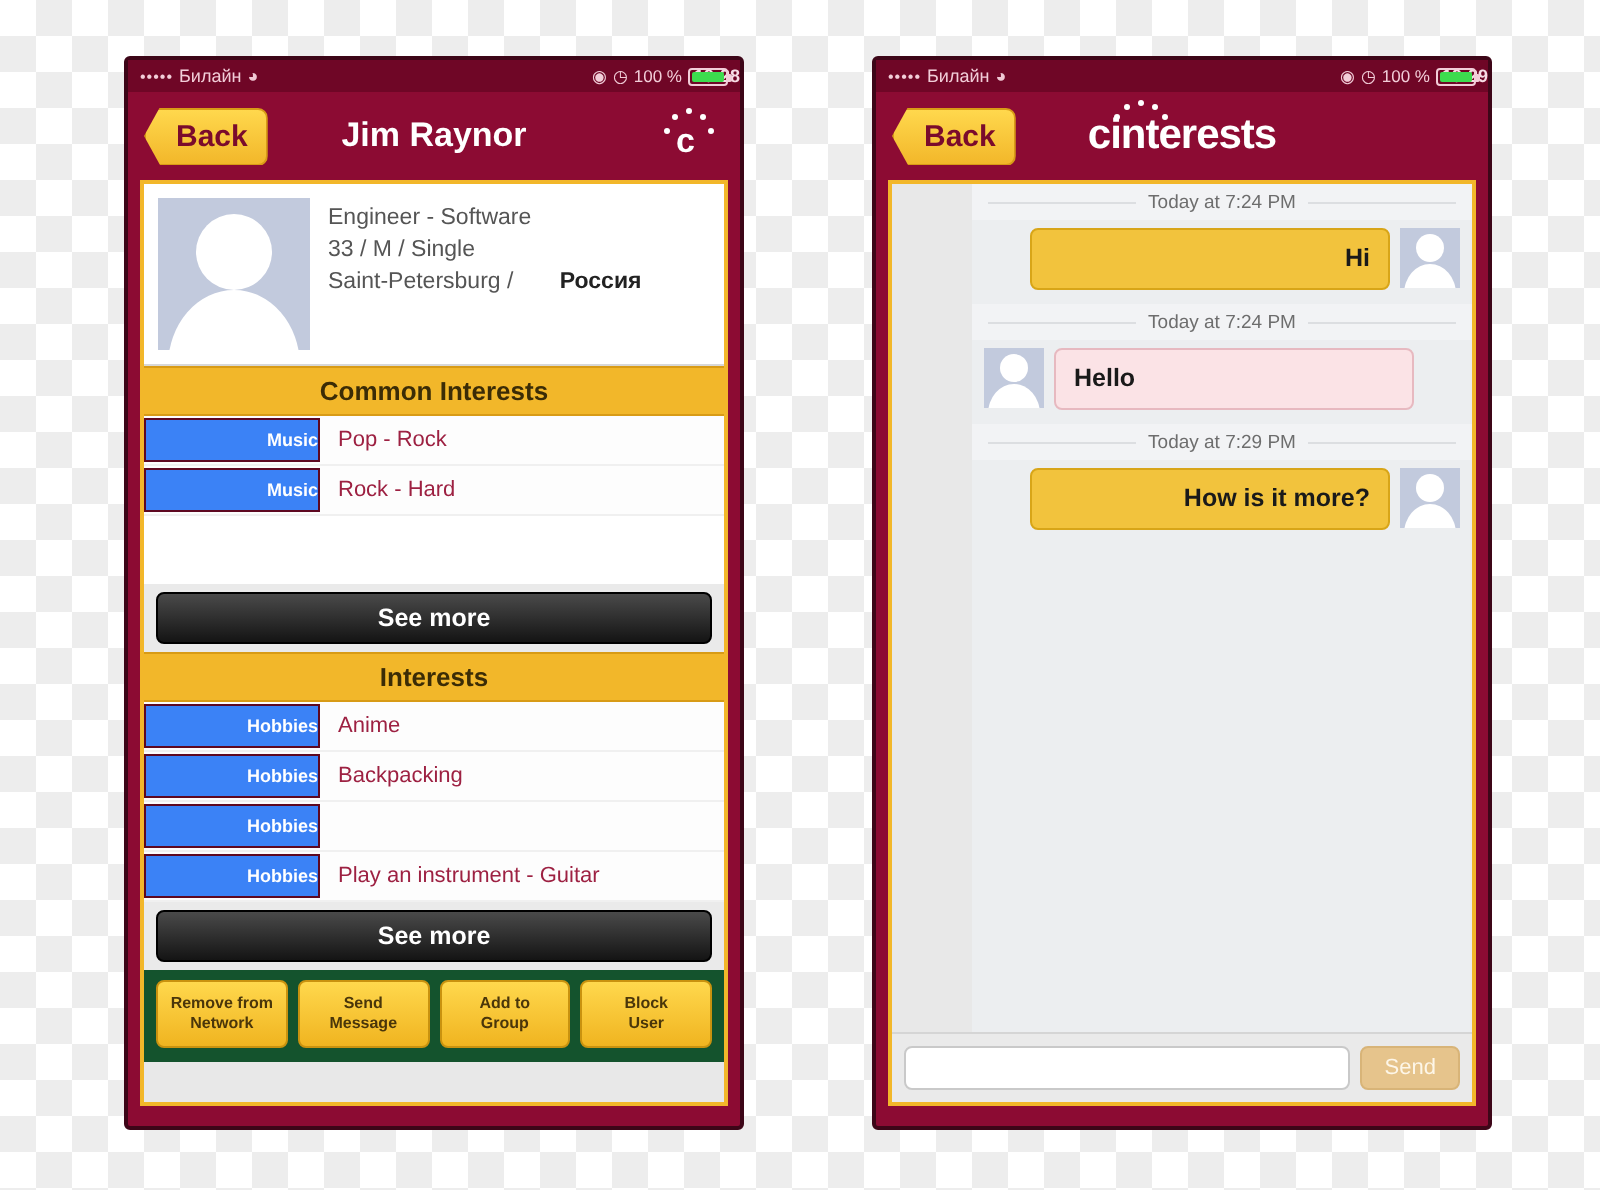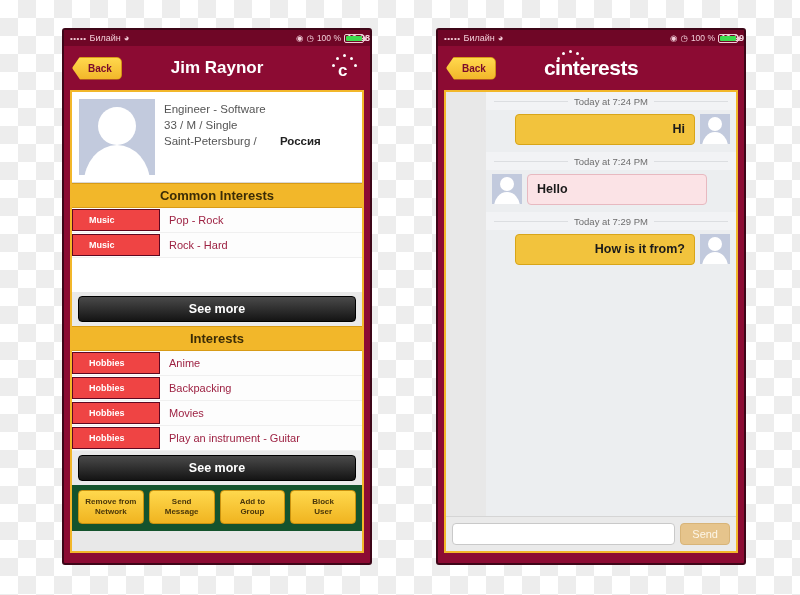--- a/index.html
+++ b/index.html
@@ -67,21 +67,21 @@
   }
   .battery i { display: block; height: 100%; width: 100%; background: #3ddc4e; border-radius: 1px; }
 
   .navbar {
     height: 44px; flex: 0 0 auto;
     display: flex; align-items: center; padding: 0 8px;
     position: relative; background: #8c0b33;
   }
   .back-btn {
     background: linear-gradient(#ffd84d, #f2b72a);
-    color: #7a0b2c; font-weight: bold; font-size: 10px;
+    color: #7a0b2c; font-weight: bold; font-size: 15px;
     padding: 5px 9px 5px 14px; position: relative;
     border: 1px solid #d89b16;
     border-radius: 3px 5px 5px 3px;
     clip-path: polygon(8px 0, 100% 0, 100% 100%, 8px 100%, 0 50%);
     padding-left: 15px; z-index: 2; cursor: pointer;
   }
   .nav-title {
     position: absolute; left: 0; right: 0; text-align: center;
     color: #fff; font-size: 17px; font-weight: bold; pointer-events: none;
   }
@@ -132,23 +132,23 @@
     font-weight: bold; color: #3b2c06; padding: 4px 0;
     border-top: 1px solid #d89b16; border-bottom: 1px solid #d89b16;
   }
 
   .tag-list { background: #fff; }
   .tag-row {
     display: flex; align-items: stretch; gap: 0;
     border-bottom: 1px solid #f0f0f0; background: #fdfdfd;
   }
   .tag-chip {
-    width: 88px; flex: 0 0 88px; background: #ef4444; color: #fff;
-    font-size: 9px; font-weight: bold; text-align: left;
-    padding: 5px 16px; margin: 1px 0; border: 1px solid #5e0821;
+    width: 88px; flex: 0 0 88px; background: #3b82f6; color: #fff;
+    font-size: 9px; font-weight: bold; text-align: right;
+    padding: 5px 0; margin: 1px 0; border: 1px solid #5e0821;
   }
   .tag-val { flex: 1; font-size: 11px; color: #9d2142; display: flex; align-items: center; padding-left: 9px; }
 
   .filler { background: #fff; flex: 0 0 auto; }
   .see-more-wrap { background: #eaeaea; padding: 4px 6px; }
   .see-more {
     display: block; width: 100%; text-align: center; color: #fff;
     font-size: 12.5px; font-weight: bold; padding: 5px 0;
     background: linear-gradient(#4a4a4a, #141414);
     border: 1px solid #000; border-radius: 4px; cursor: pointer;
@@ -276,21 +276,20 @@
       <div class="tag-row">
         <div class="tag-chip">Hobbies</div>
         <div class="tag-val">Anime</div>
       </div>
       <div class="tag-row">
         <div class="tag-chip">Hobbies</div>
         <div class="tag-val">Backpacking</div>
       </div>
       <div class="tag-row">
         <div class="tag-chip">Hobbies</div>
-        <div class="tag-val">Movies</div>
       </div>
       <div class="tag-row">
         <div class="tag-chip">Hobbies</div>
         <div class="tag-val">Play an instrument - Guitar</div>
       </div>
     </div>
 
     <div class="see-more-wrap">
       <div class="see-more">See more</div>
     </div>
@@ -378,21 +377,21 @@
             <ellipse cx="15" cy="33" rx="13" ry="15" fill="#ffffff"></ellipse>
           </svg>
         </div>
         <div class="bubble in">Hello</div>
       </div>
 
       <div class="ts">
         <span>Today at 7:29 PM</span>
       </div>
       <div class="msg-row out">
-        <div class="bubble out">How is it from?</div>
+        <div class="bubble out">How is it more?</div>
         <div class="avatar av-sm">
           <svg viewBox="0 0 30 30" preserveAspectRatio="xMidYMid slice">
             <circle cx="15" cy="10" r="7" fill="#ffffff"></circle>
             <ellipse cx="15" cy="33" rx="13" ry="15" fill="#ffffff"></ellipse>
           </svg>
         </div>
       </div>
 
       <div style="flex:1"></div>
     </div>

